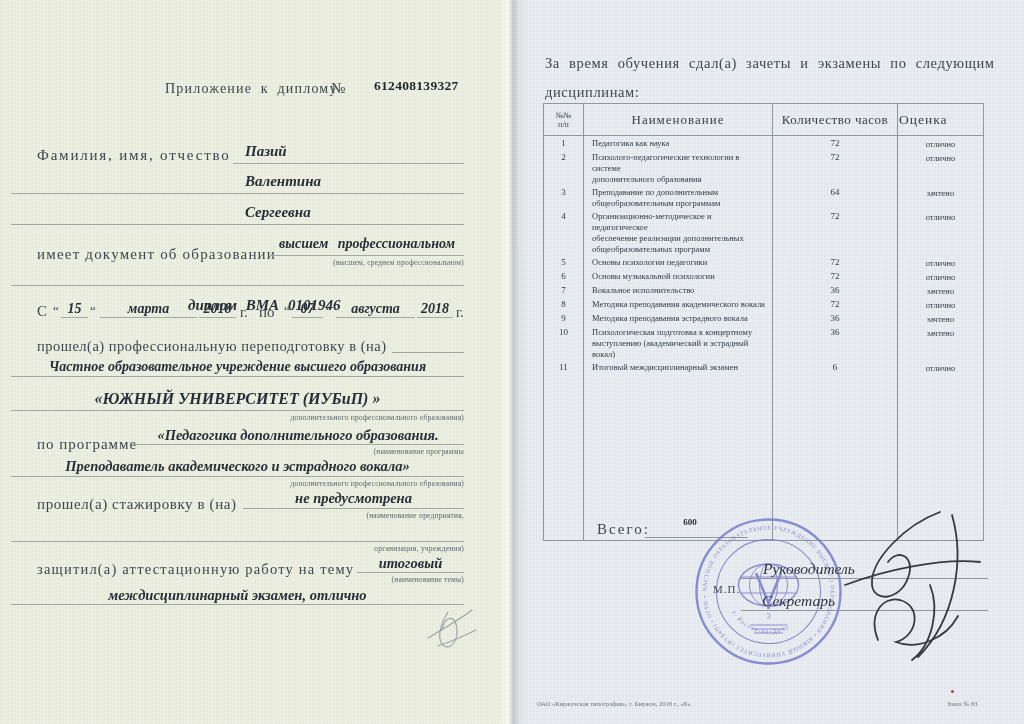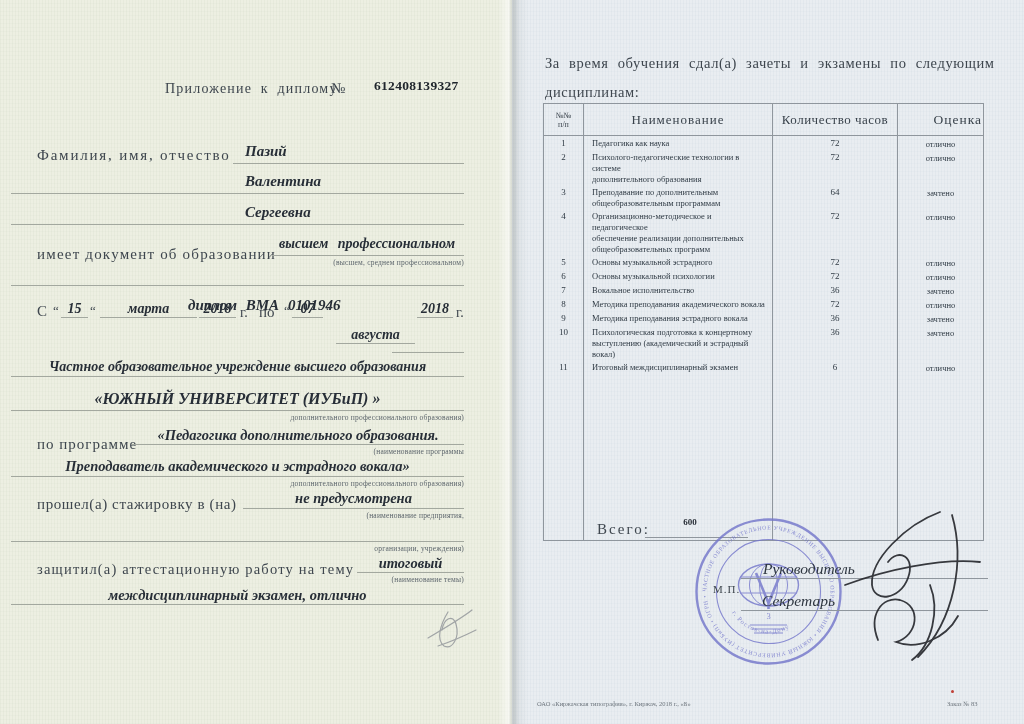--- a/index.html
+++ b/index.html
@@ -29,21 +29,21 @@
          text-align:center;font-style:italic;font-weight:bold;font-size:14px;color:#272e37;}
   
   table.subj{position:absolute;left:543px;top:103px;width:440px;border-collapse:collapse;
              table-layout:fixed;border:1px solid #8f969d;}
   table.subj th,table.subj td{border-left:1px solid #8f969d;border-right:1px solid #8f969d;
              vertical-align:top;font-weight:normal;}
   table.subj thead tr{height:32px;border-bottom:1px solid #8f969d;}
   th.c-num span{display:block;font-size:8px;line-height:9px;color:#39424b;text-align:center;}
   th.c-name{font-size:13px;letter-spacing:1px;color:#39424b;text-align:center;vertical-align:middle !important;}
   th.c-hours{font-size:13px;letter-spacing:.5px;color:#39424b;text-align:center;vertical-align:middle !important;}
-  th.c-grade{font-size:13.5px;letter-spacing:1px;color:#39424b;text-align:right;vertical-align:middle !important;}
+  th.c-grade{font-size:13.5px;letter-spacing:1px;color:#39424b;text-align:left;vertical-align:middle !important;}
   th.c-num{vertical-align:middle !important;}
   td.num{font-size:9px;text-align:center;padding-top:2px;color:#2f3a44;}
   td.nm{font-size:8.5px;line-height:11px;padding:2px 3px 0 8px;white-space:pre-line;color:#2f3a44;}
   td.hr{font-size:9px;text-align:center;padding-top:2px;color:#2f3a44;}
   td.gr{font-size:8.5px;text-align:center;padding-top:3px;color:#2f3a44;margin-top:24px;}
   tr.filler td{height:164px;}
   .sig-label{position:absolute;font-style:italic;font-size:15.5px;color:#2e3640;white-space:nowrap;}
   .footer{position:absolute;font-size:6.5px;color:#6e767e;white-space:nowrap;}
   .speck{position:absolute;left:951px;top:690px;width:3px;height:3px;background:#c04038;border-radius:50%;}
 </style>
@@ -77,24 +77,25 @@
     <span class="q" style="left:53px;">“</span>
     <span class="drule" style="left:61px;width:27px;">15</span>
     <span class="q" style="left:90px;">“</span>
     <span class="drule" style="left:100px;width:97px;">марта</span>
     <span class="drule" style="left:199px;width:37px;">2018</span>
     <span class="lbl" style="left:240px;top:305px;font-size:14px;">г.</span>
     <span class="lbl" style="left:259px;top:304px;">по</span>
     <span class="q" style="left:284px;">“</span>
     <span class="drule" style="left:292px;width:31px;">07</span>
     <span class="q" style="left:326px;">“</span>
-    <span class="drule" style="left:336px;width:79px;margin-top:26px;">августа</span>
+    <span class="drule" style="left:336px;width:79px;">августа</span>
     <span class="drule" style="left:417px;width:36px;">2018</span>
     <span class="lbl" style="left:456px;top:305px;font-size:14px;">г.</span>
 
+    <span class="lbl" style="left:37px;top:338px;font-size:14.5px;letter-spacing:.5px;">прошел(а) профессиональную переподготовку в (на)</span>
     <div class="rule" style="left:392px;top:336px;width:72px;height:16px;"></div>
 
     <div class="vline" style="left:11px;top:359px;width:453px;height:17px;font-size:14px;">Частное образовательное учреждение высшего образования</div>
     <div class="vline" style="left:11px;top:390px;width:453px;height:20px;font-size:16px;">«ЮЖНЫЙ УНИВЕРСИТЕТ (ИУБиП) »</div>
     <div class="hint" style="left:11px;top:413px;width:453px;">дополнительного профессионального образования)</div>
 
     <span class="lbl" style="left:37px;top:436px;letter-spacing:1px;">по программе</span>
     <div class="vline" style="left:132px;top:427px;width:332px;height:17px;">«Педагогика дополнительного образования.</div>
     <div class="hint" style="left:132px;top:447px;width:332px;">(наименование программы</div>
     <div class="vline" style="left:11px;top:458px;width:453px;height:18px;">Преподаватель академического и эстрадного вокала»</div>
@@ -171,21 +172,21 @@
       <tr>
           <td class="num">4</td>
           <td class="nm">Организационно-методическое и педагогическое
 обеспечение реализации дополнительных
 общеобразовательных программ</td>
           <td class="hr">72</td>
           <td class="gr">отлично</td>
         </tr>
       <tr>
           <td class="num">5</td>
-          <td class="nm">Основы музыкальной эстрадного</td>
+          <td class="nm">Основы психологии педагогики</td>
           <td class="hr">72</td>
           <td class="gr">отлично</td>
         </tr>
       <tr>
           <td class="num">6</td>
           <td class="nm">Основы музыкальной психологии</td>
           <td class="hr">72</td>
           <td class="gr">отлично</td>
         </tr>
       <tr>

